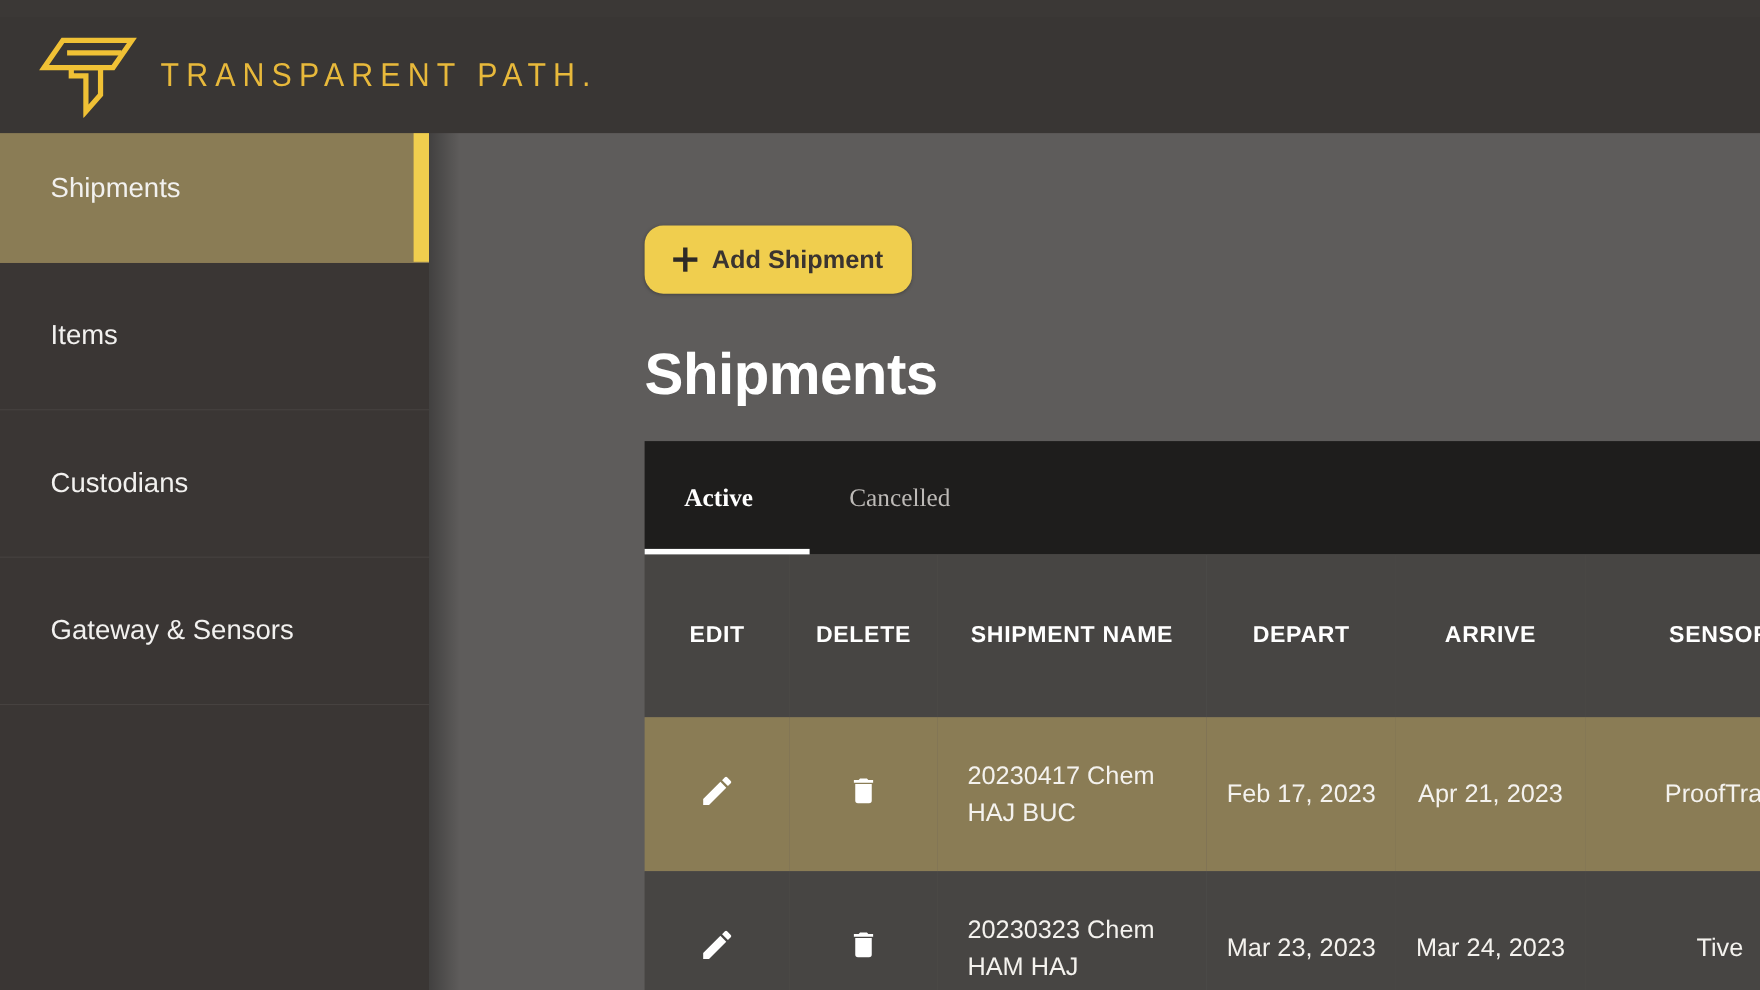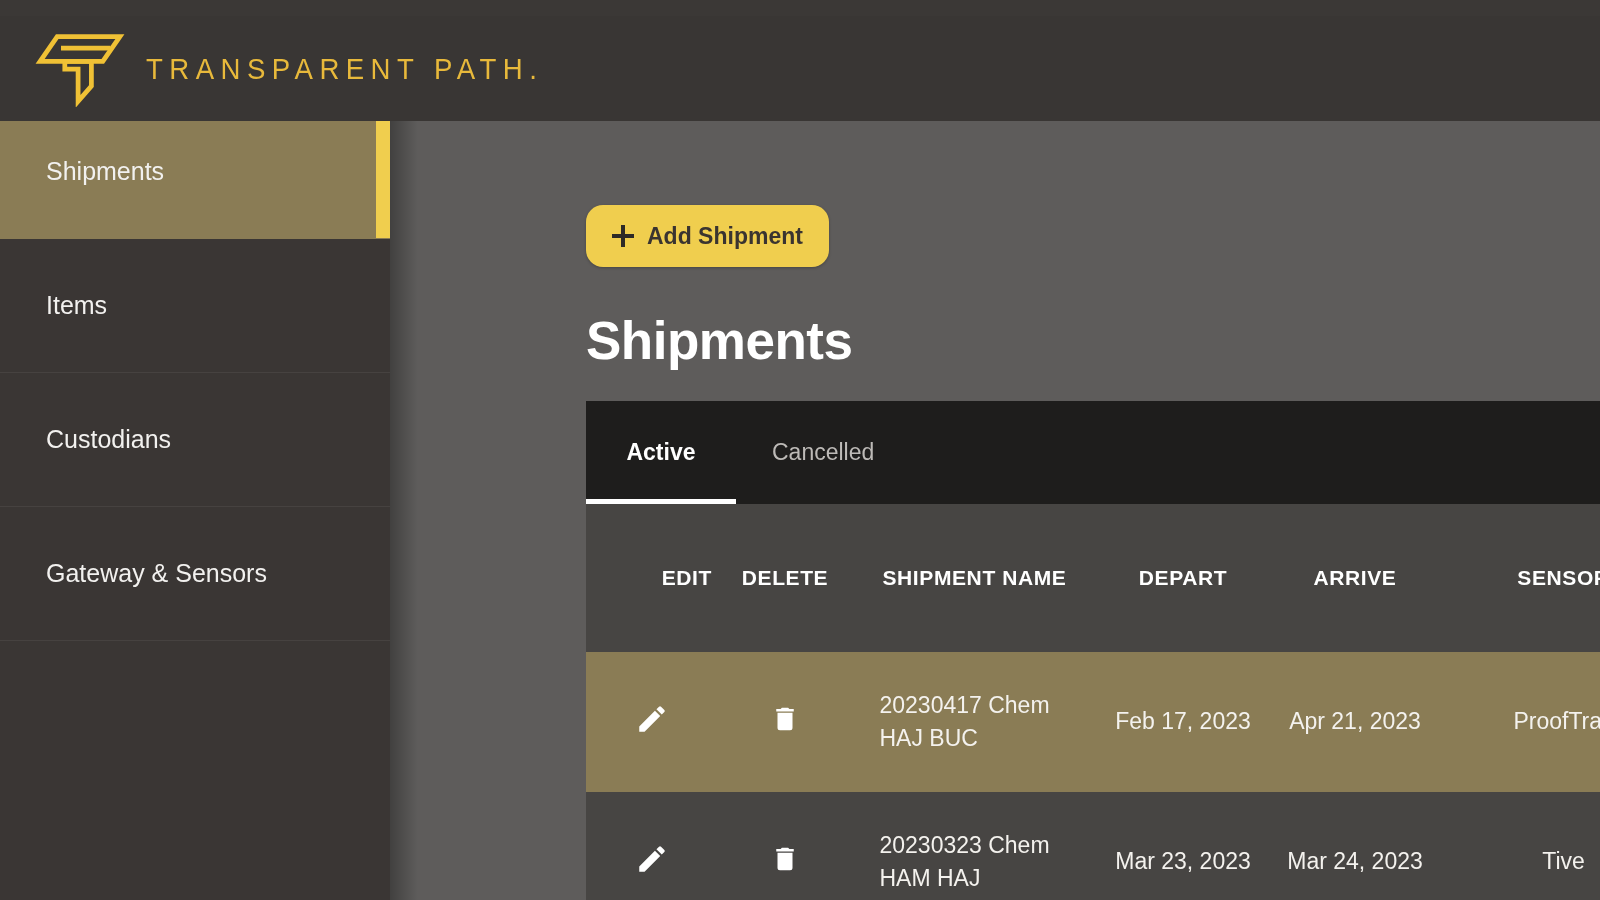--- a/index.html
+++ b/index.html
@@ -113,28 +113,29 @@
   }
   .tabbar {
     background: #1e1d1c;
     height: 103px;
     display: flex; align-items: center;
     padding-left: 0;
   }
   .tab {
     position: relative;
     height: 103px;
-    display: flex; align-items: center; justify-content: center;
+    display: flex; align-items: center; 
     min-width: 150px;
     padding: 0 36px;
     font-size: 23px;
     color: #bdbab7;
     font-weight: 400;
     cursor: pointer;
     white-space: nowrap;
+    font-family: Liberation Serif, serif;
   }
   .tab.active { color: #ffffff; font-weight: bold; }
   .tab.active::after {
     content: ""; position: absolute; left: 0; right: 0; bottom: 0;
     height: 5px; background: #ffffff;
   }
 
   table { border-collapse: collapse; width: 100%; table-layout: fixed; }
   thead th {
     background: #474543;
@@ -152,21 +153,21 @@
     vertical-align: middle;
     text-align: center;
     color: #f4f2ee;
     font-size: 23px;
     padding: 0 10px;
     line-height: 1.45;
   }
   tbody tr.selected td { background: #8a7c55; }
   tbody tr.normal td { background: #474543; }
 
-  .col-edit   { width: 132px; text-align: right; }
+  .col-edit   { width: 132px; }
   .col-delete { width: 134px; }
   .col-name   { width: 245px; }
   .col-depart { width: 172px; }
   .col-arrive { width: 172px; }
   .col-sensor { width: 245px; }
 
   .icon-btn {
     display: inline-flex; align-items: center; justify-content: center;
     width: 40px; height: 40px; cursor: pointer;
   }

